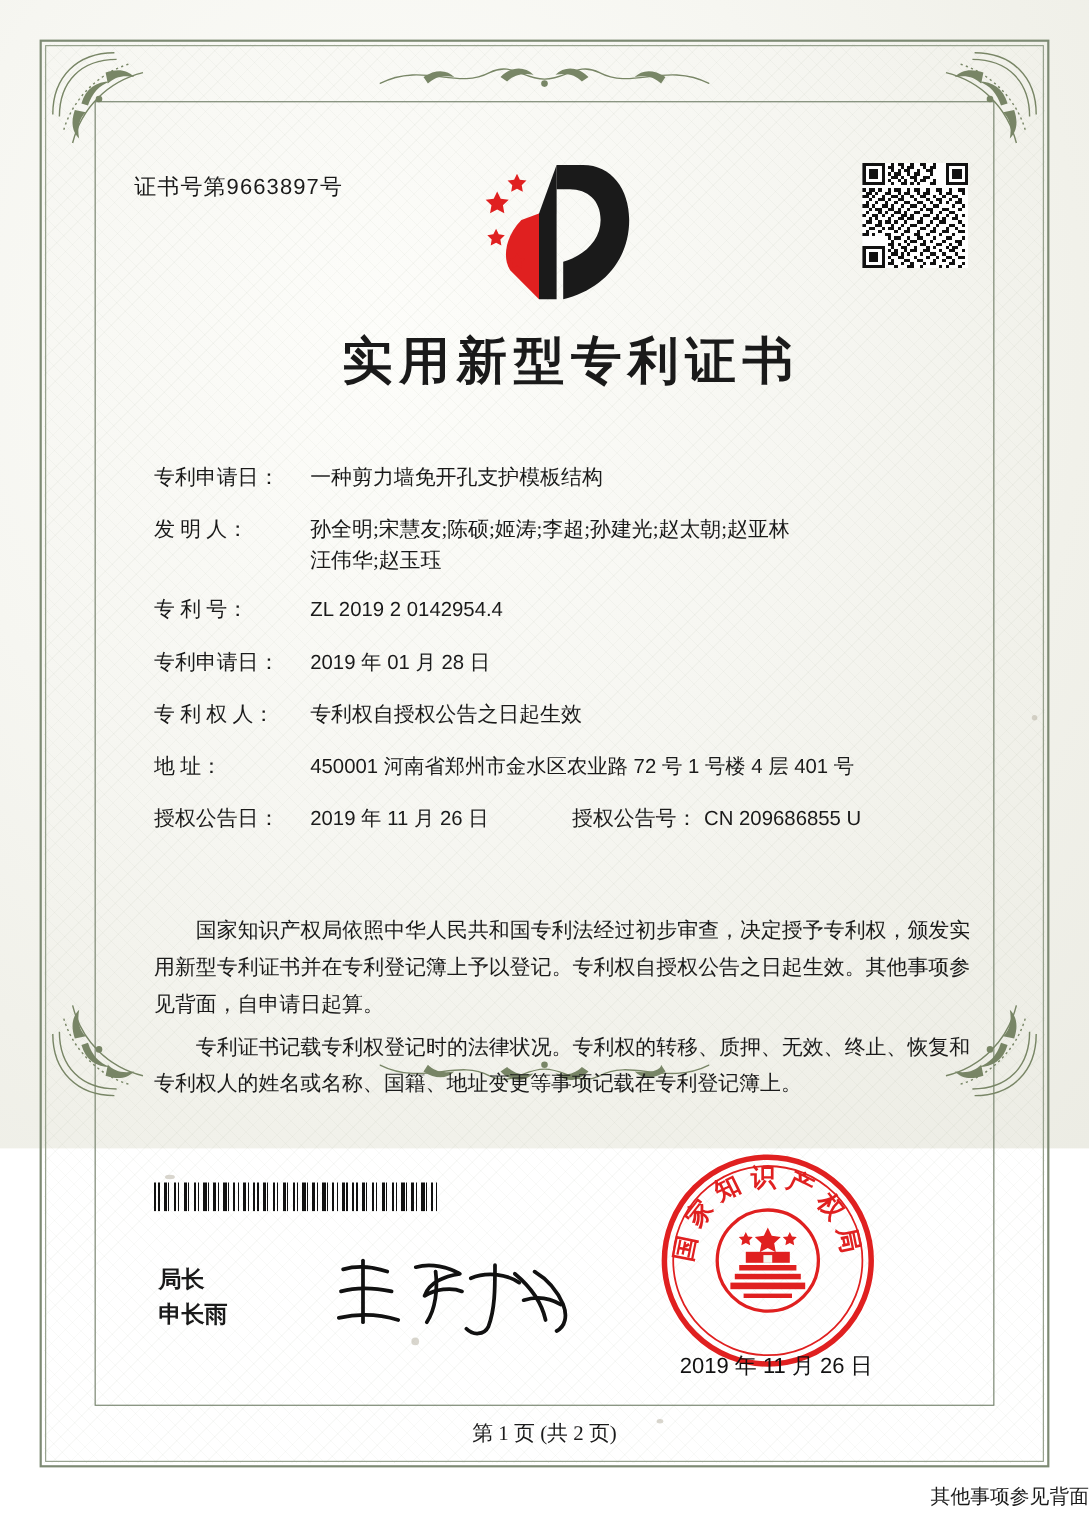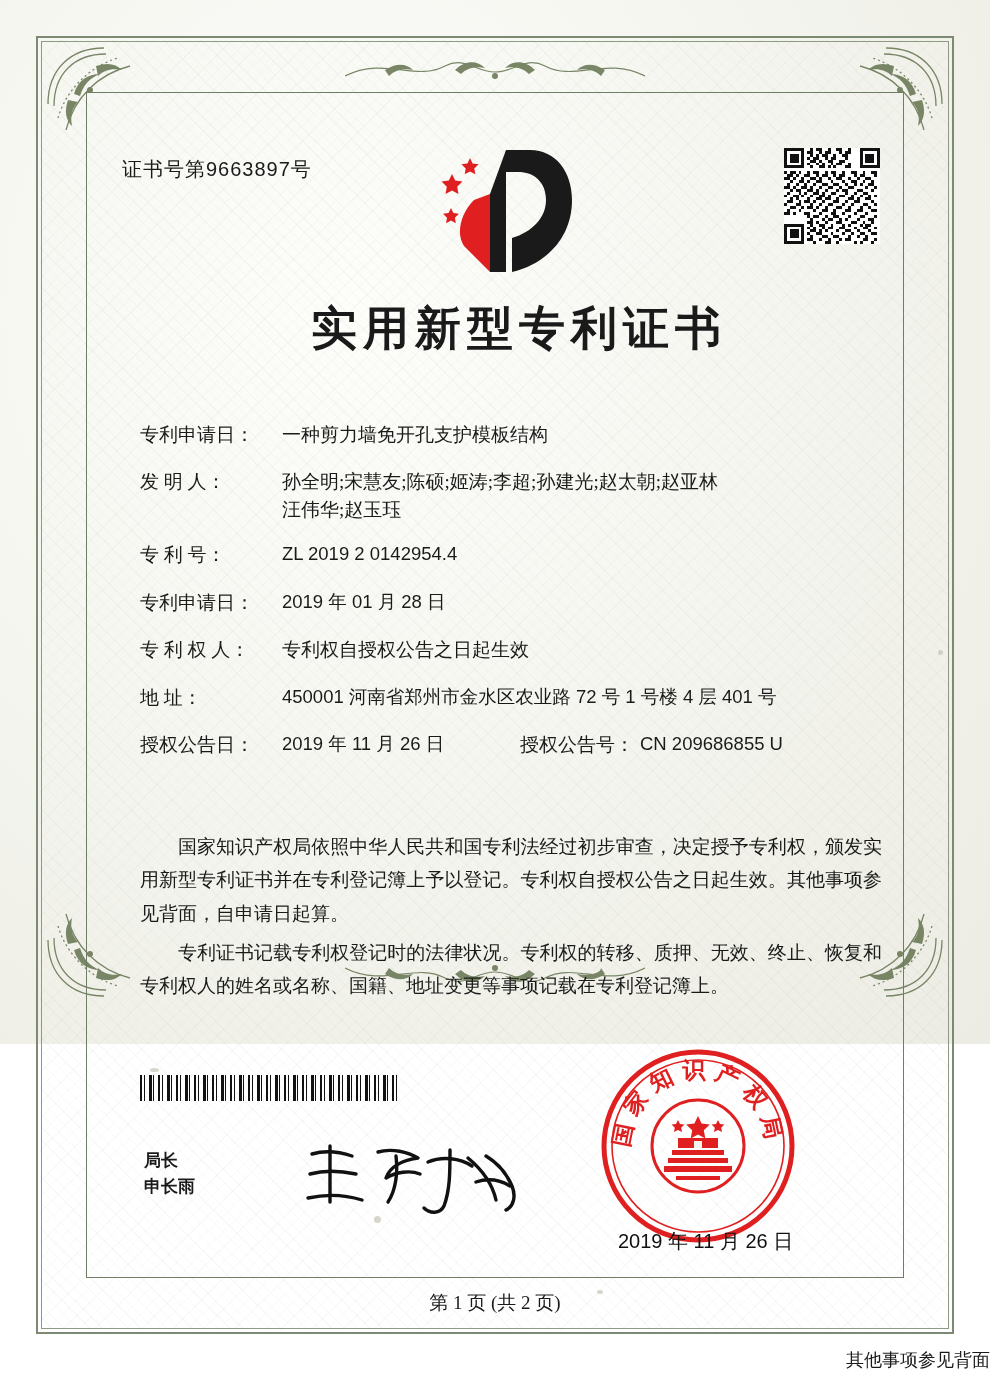--- a/index.html
+++ b/index.html
@@ -172,21 +172,21 @@
     width: 258px; height: 26px;
     background-image: repeating-linear-gradient(90deg,
       #111 0 2px, transparent 2px 4px, #111 4px 5px, transparent 5px 9px,
       #111 9px 12px, transparent 12px 13px, #111 13px 14px, transparent 14px 18px);
   }
 
   
   .sig-label {
     position: absolute;
     left: 144px; top: 1148px;
-    font-size: 17px;
+    font-size: 21px;
     line-height: 1.5;
     font-weight: 600;
   }
   .sig-hand {
     position: absolute;
     left: 300px; top: 1138px;
     width: 230px; height: 80px;
     color: #111;
   }
 

